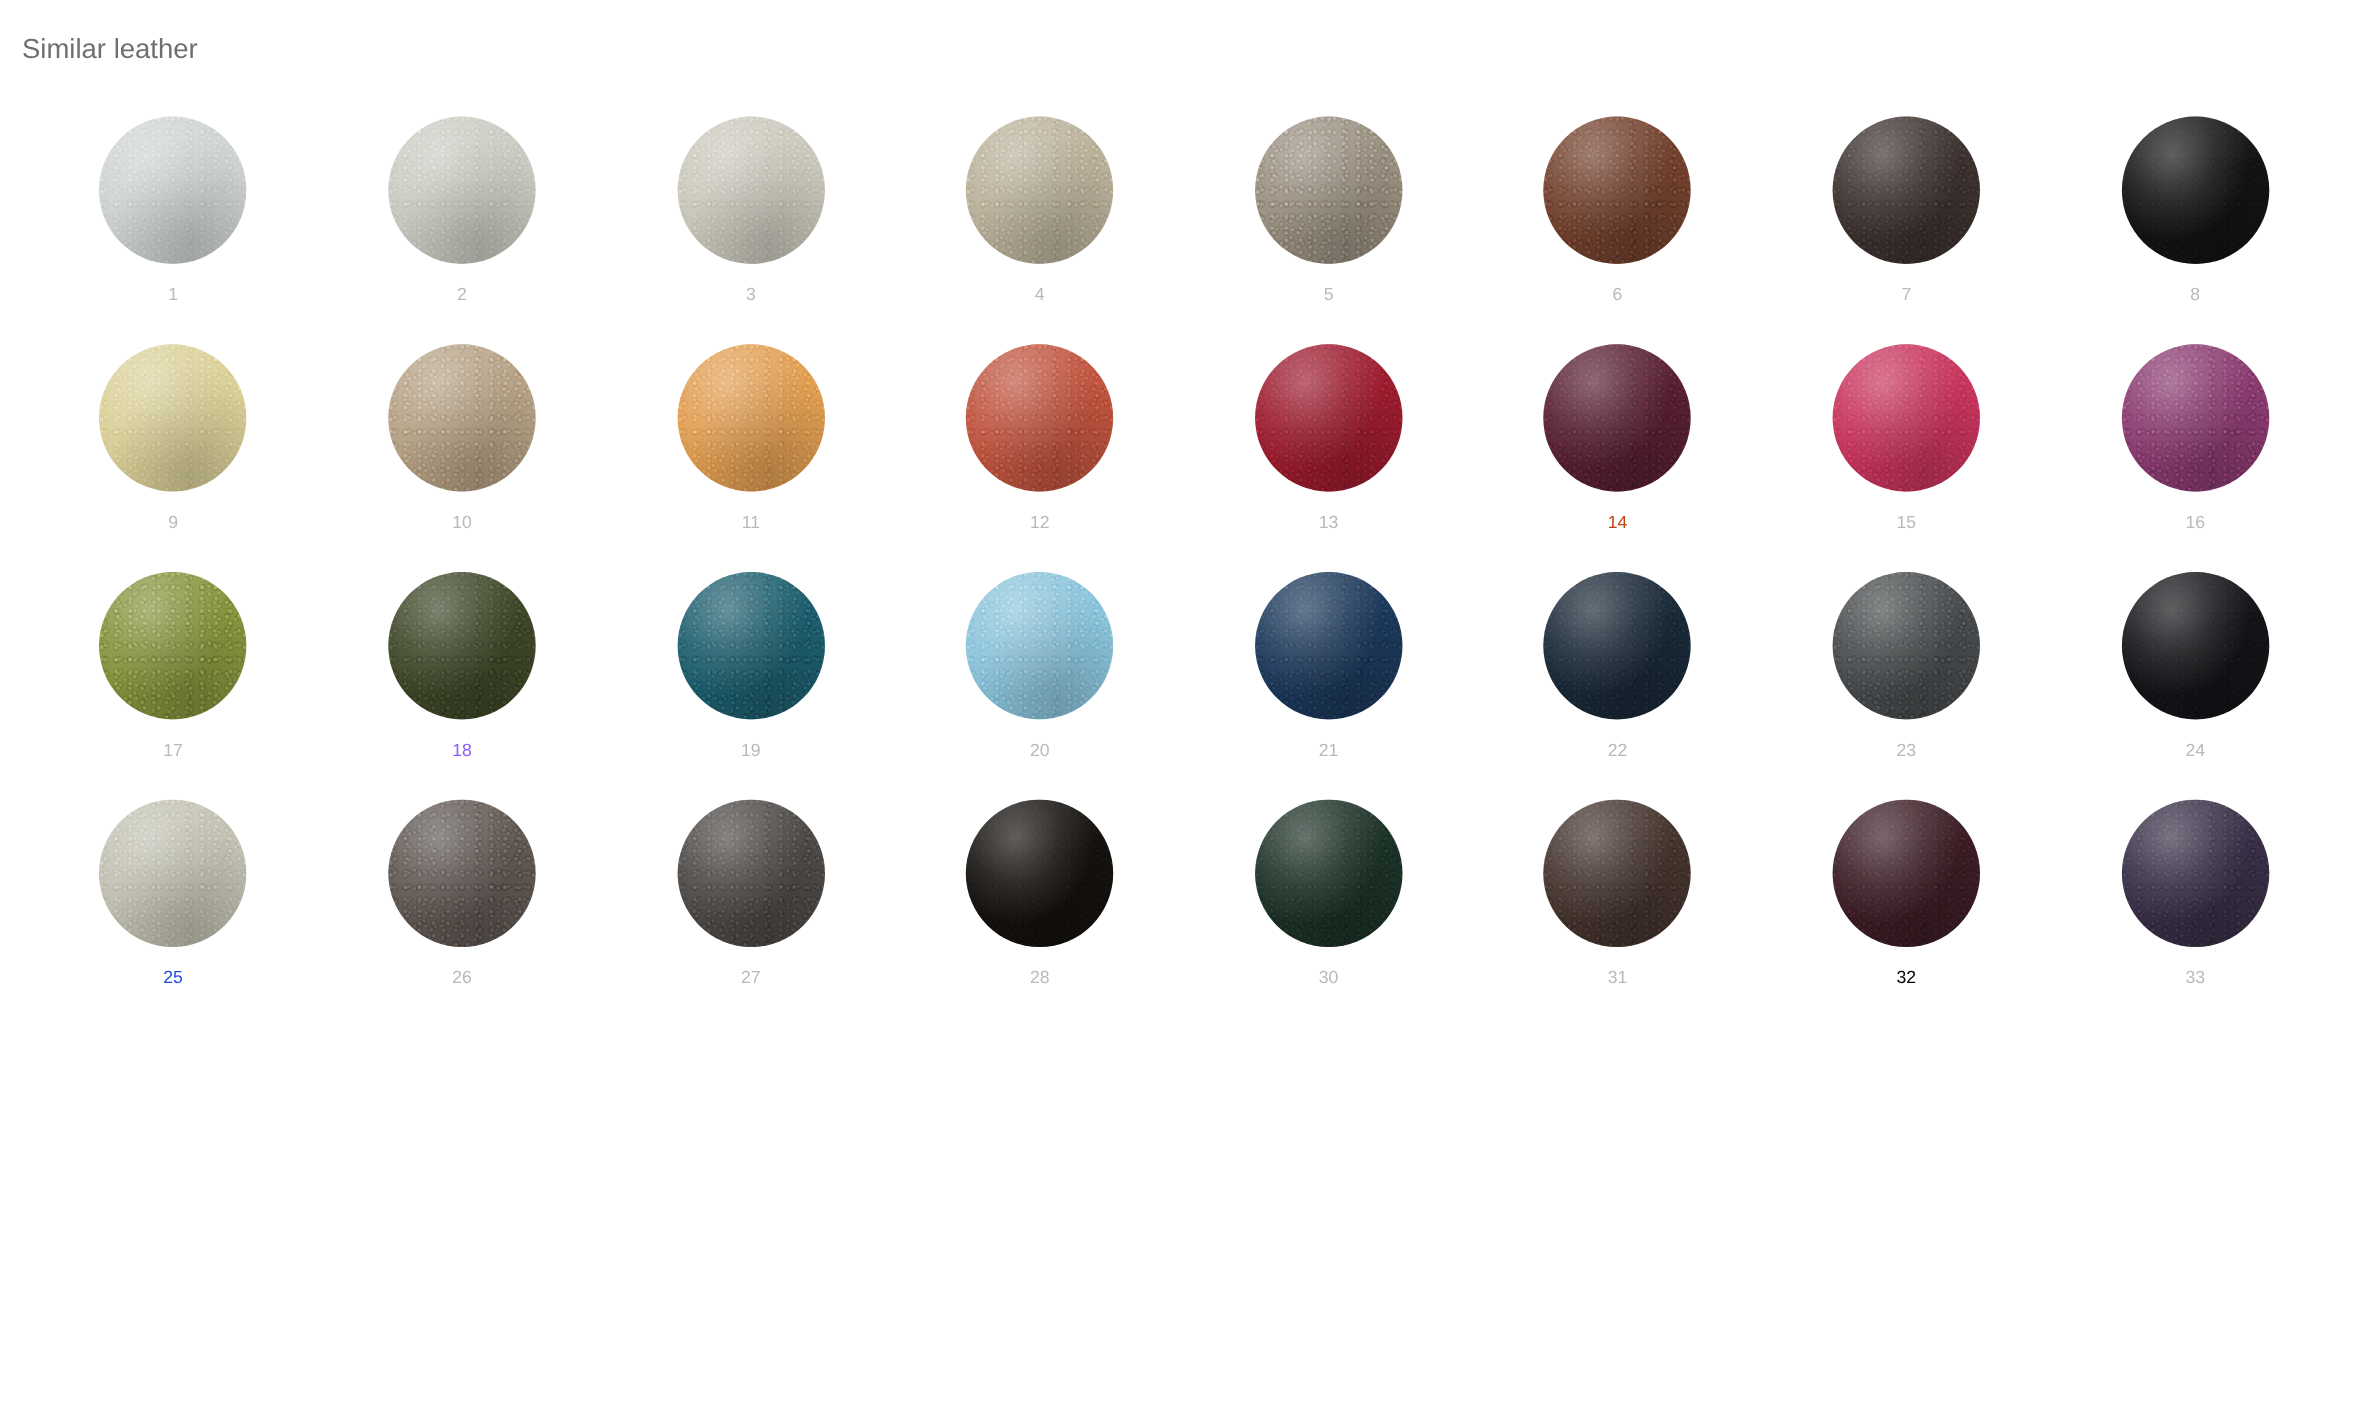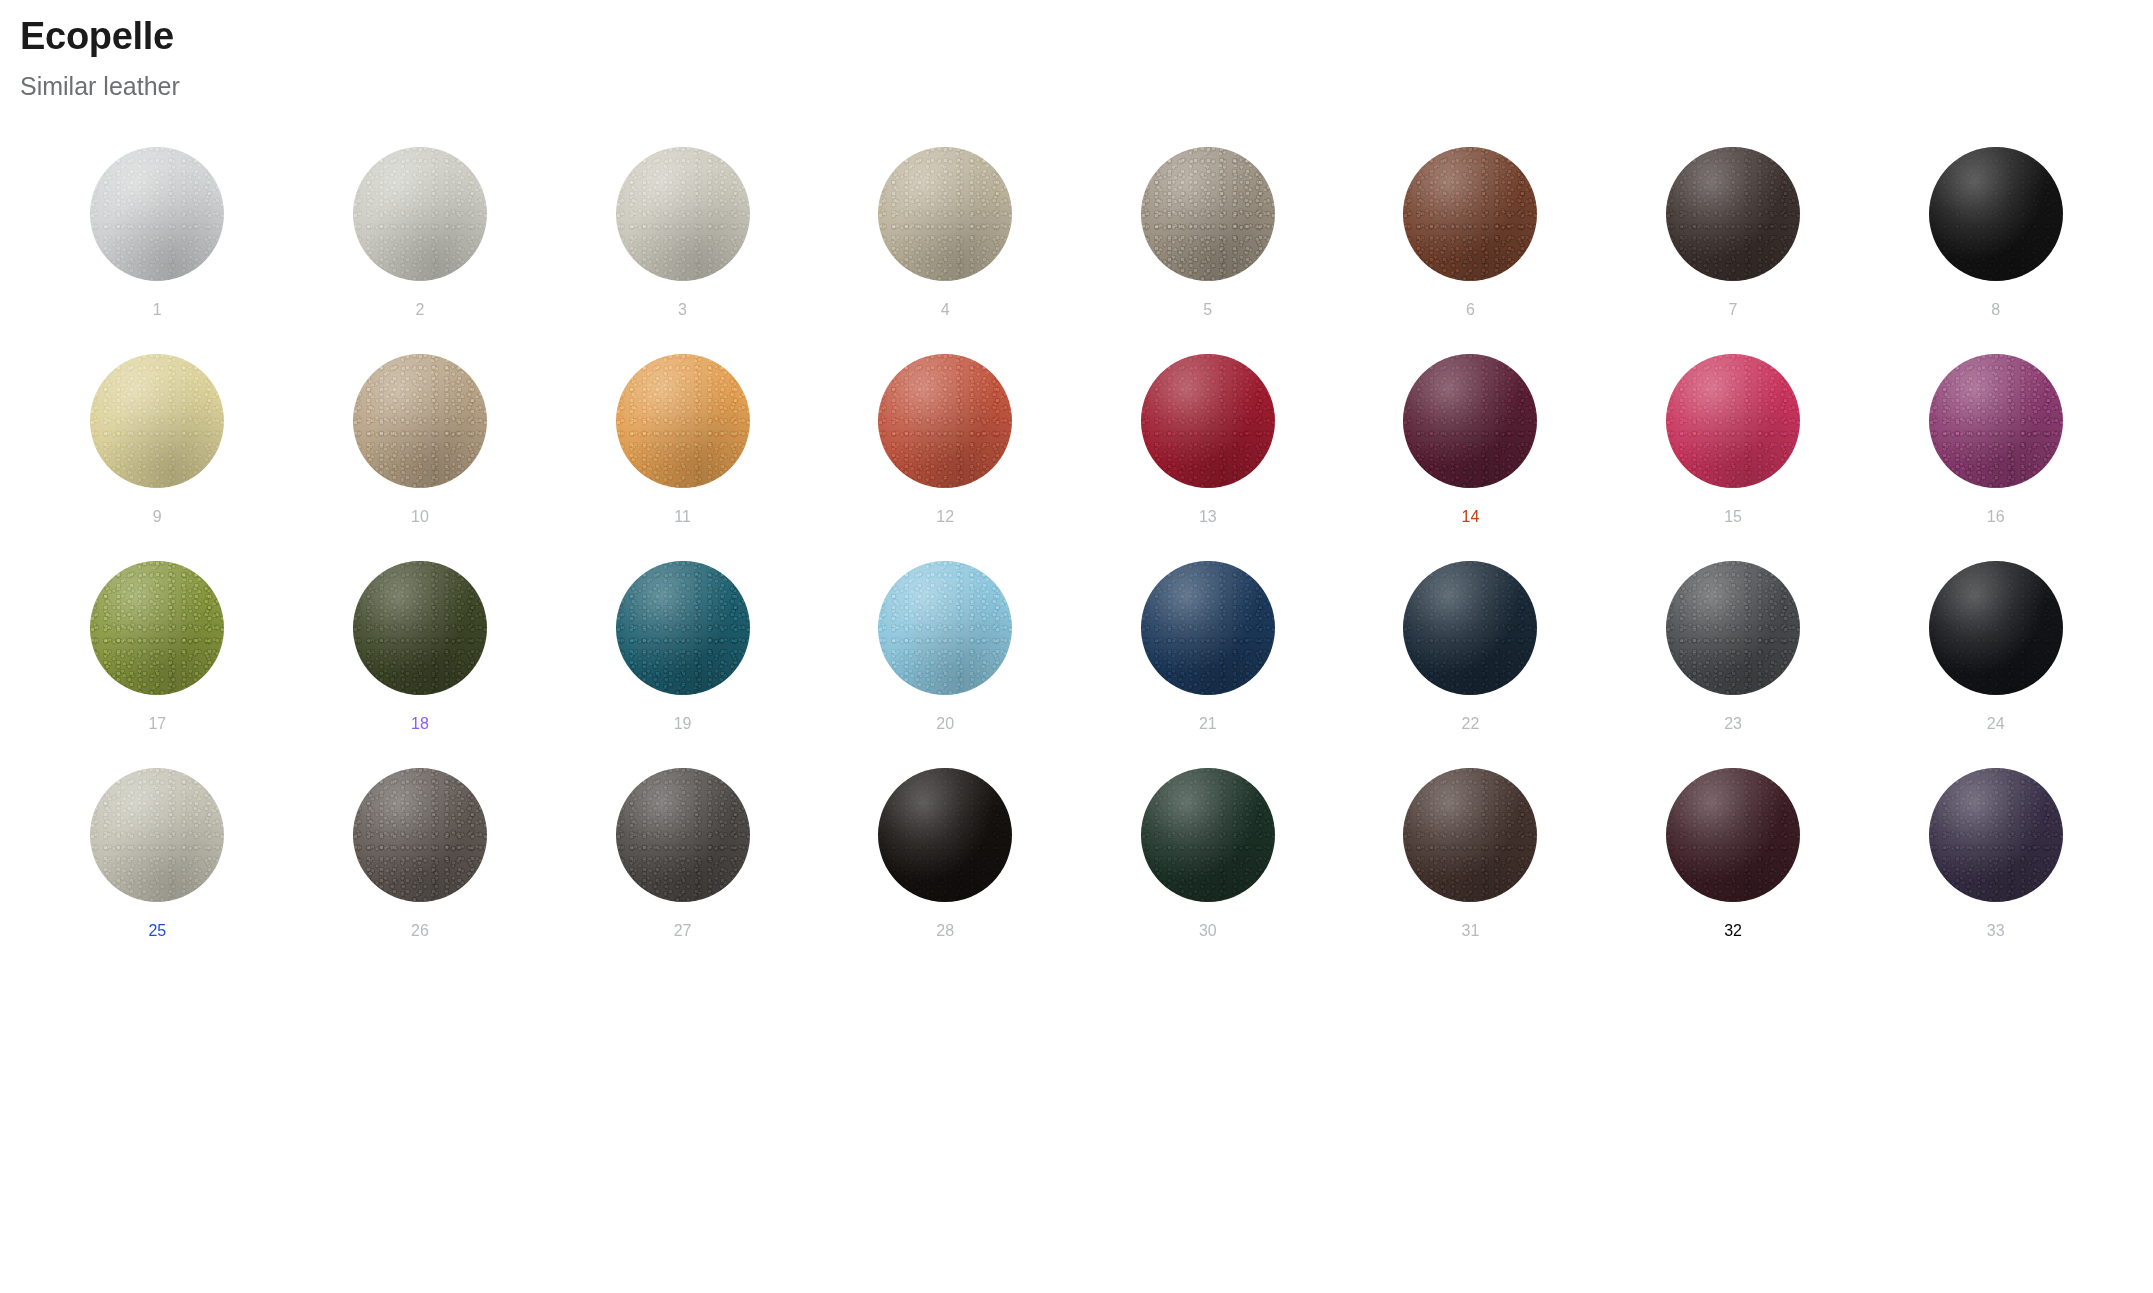--- a/index.html
+++ b/index.html
@@ -106,21 +106,20 @@
     text-align: center;
     user-select: none;
   }
 </style>
 </head>
 <body style="background: rgb(255, 255, 255);">
 
 <div class="page">
 
   <div class="header">
-    <h1 class="title" style="color: rgb(27, 27, 27);">Ecopelle</h1>
     <p class="subtitle" style="color: rgb(109, 112, 114);">Similar leather</p>
   </div>
 
   <div class="swatch-grid">
       <div class="swatch-cell">
         <div class="swatch-disc" style="background-color: rgb(210, 213, 213);"></div>
         <div class="swatch-label" style="color: rgb(182, 185, 189);">1</div>
       </div>
       <div class="swatch-cell">
         <div class="swatch-disc" style="background-color: rgb(205, 205, 197);"></div>

